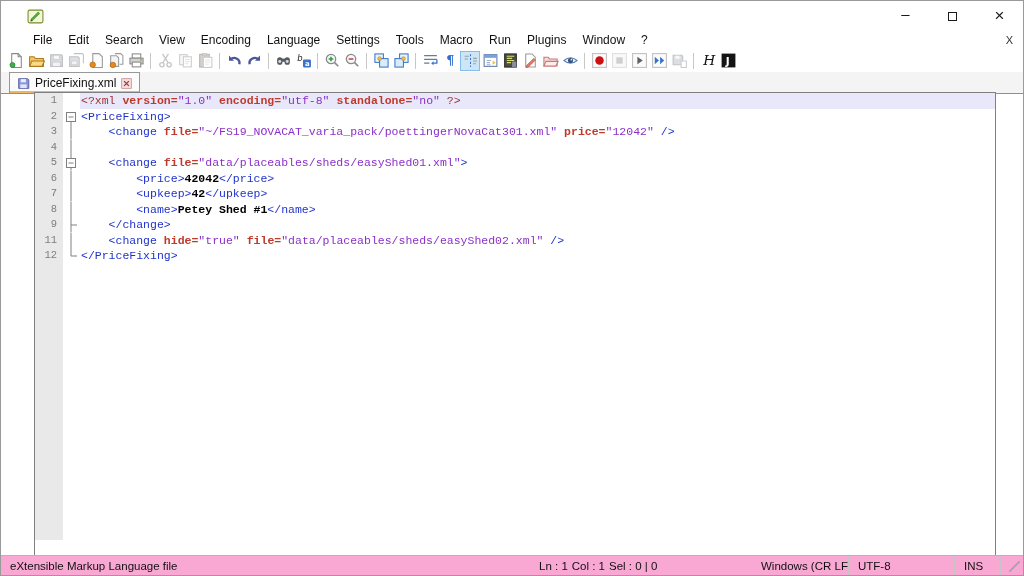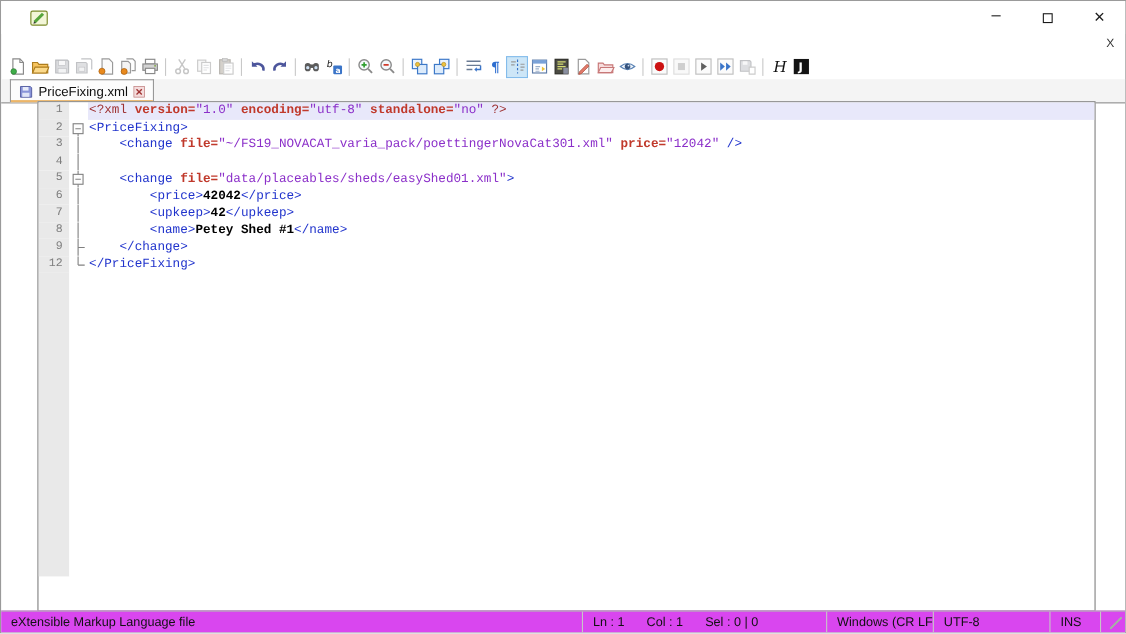--- a/index.html
+++ b/index.html
@@ -53,28 +53,28 @@
   .fold svg { position:absolute; inset:0; width:17px; height:15.5px; }
   .code { flex:1; white-space:pre; font-size:11.5px; color:#000; padding-left:1px; }
   .code.hl { background:var(--c-curline); }
   .tk-decl { color:var(--c-decl); }
   .tk-tag  { color:var(--c-tag);text-align:right; }
   .tk-attr { color:var(--c-attr);font-weight:bold; }
   .tk-val  { color:var(--c-val); }
   .tk-txt  { color:var(--c-txt); font-weight:bold; }
   .tk-plain{ color:#000; }
   
-  .sbar { position:absolute; left:0; right:0; bottom:0; height:20px; background:#d946ef;
+  .sbar { position:absolute; left:0; right:0; bottom:0; height:20px; background:#f9a8d4;
           border-top:1px solid #b5b5b5; display:flex; align-items:center;
           font-size:11.5px; color:#111; }
   .sfield { height:100%; display:flex; align-items:center; padding-left:9px;
             border-right:1px solid #c6c6c6; overflow:hidden; white-space:nowrap; }
   .f1 { flex:1; }
   .f2 { width:168px; gap:22px; }
-  .f3 { width:222px; gap:20px;align-items:center; }
+  .f3 { width:222px; gap:4px;align-items:center; }
   .f4 { width:97px; }
   .f5 { width:106px; }
   .f6 { width:46px; }
   .sgrip { width:22px; height:100%; position:relative; }
   .sgrip::before { content:""; position:absolute; right:3px; bottom:3px; width:11px; height:11px;
       background:
         linear-gradient(135deg, transparent 45%, #a9a9a9 45%, #a9a9a9 55%, transparent 55%);
   }
 </style>
 </head>
@@ -97,20 +97,35 @@
       <div class="wbtn">
           <span class="maxbox"></span>
         </div>
       <div class="wbtn">
           <span class="glyph" style="font-size:17px;">×</span>
         </div>
     </div>
   </div>
 
   <div class="menubar">
+    <span id="menu-items" style="display:flex;">
+        <div class="menu-item">File</div>
+        <div class="menu-item">Edit</div>
+        <div class="menu-item">Search</div>
+        <div class="menu-item">View</div>
+        <div class="menu-item">Encoding</div>
+        <div class="menu-item">Language</div>
+        <div class="menu-item">Settings</div>
+        <div class="menu-item">Tools</div>
+        <div class="menu-item">Macro</div>
+        <div class="menu-item">Run</div>
+        <div class="menu-item">Plugins</div>
+        <div class="menu-item">Window</div>
+        <div class="menu-item">?</div>
+      </span>
     <span class="menu-close-x">X</span>
   </div>
 
   <div class="toolbar" id="toolbar">
       <button class="tb-btn">
         <span>
           <svg viewBox="0 0 16 16" width="17" height="17">
             <path d="M3.5 1.5h6l3 3v10h-9z" fill="#fff" stroke="#8a8a8a"></path>
             <path d="M9.5 1.5v3h3" fill="none" stroke="#8a8a8a"></path>
             <circle cx="4.2" cy="12.2" r="2.4" fill="#3fae49" stroke="#2c7a33" stroke-width=".6"></circle>
@@ -500,20 +515,29 @@
       </div>
       <div class="ed-line">
         <div class="ln">9</div>
         <div class="fold">
           <svg viewBox="0 0 17 15.5" width="17" height="15.5">
             <line x1="8" y1="0" x2="8" y2="15.5" stroke="#808080"></line>
             <line x1="8" y1="8" x2="14" y2="8" stroke="#808080"></line>
           </svg>
         </div>
         <div class="code"><span class="tk-plain">    </span><span class="tk-tag">&lt;/change&gt;</span></div>
+      </div>
+      <div class="ed-line">
+        <div class="ln">11</div>
+        <div class="fold">
+          <svg viewBox="0 0 17 15.5" width="17" height="15.5">
+            <line x1="8" y1="0" x2="8" y2="15.5" stroke="#808080"></line>
+          </svg>
+        </div>
+        <div class="code"><span class="tk-plain">    </span><span class="tk-tag">&lt;change </span><span class="tk-attr">hide=</span><span class="tk-val">"true"</span><span class="tk-plain"> </span><span class="tk-attr">file=</span><span class="tk-val">"data/placeables/sheds/easyShed02.xml"</span><span class="tk-tag"> /&gt;</span></div>
       </div>
       <div class="ed-line">
         <div class="ln">12</div>
         <div class="fold">
           <svg viewBox="0 0 17 15.5" width="17" height="15.5">
             <line x1="8" y1="0" x2="8" y2="8" stroke="#808080"></line>
             <line x1="8" y1="8" x2="14" y2="8" stroke="#808080"></line>
           </svg>
         </div>
         <div class="code"><span class="tk-tag">&lt;/PriceFixing&gt;</span></div>

